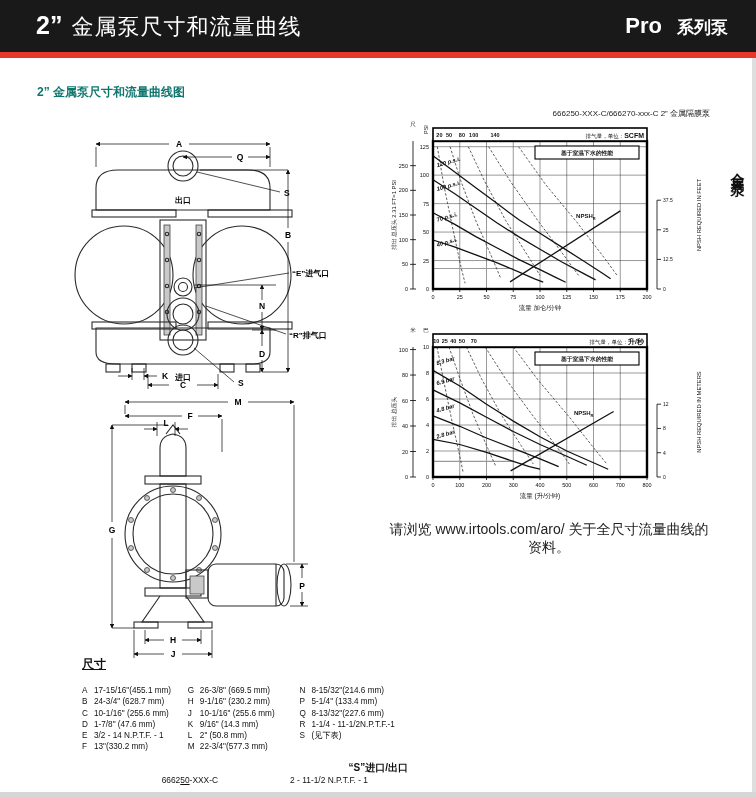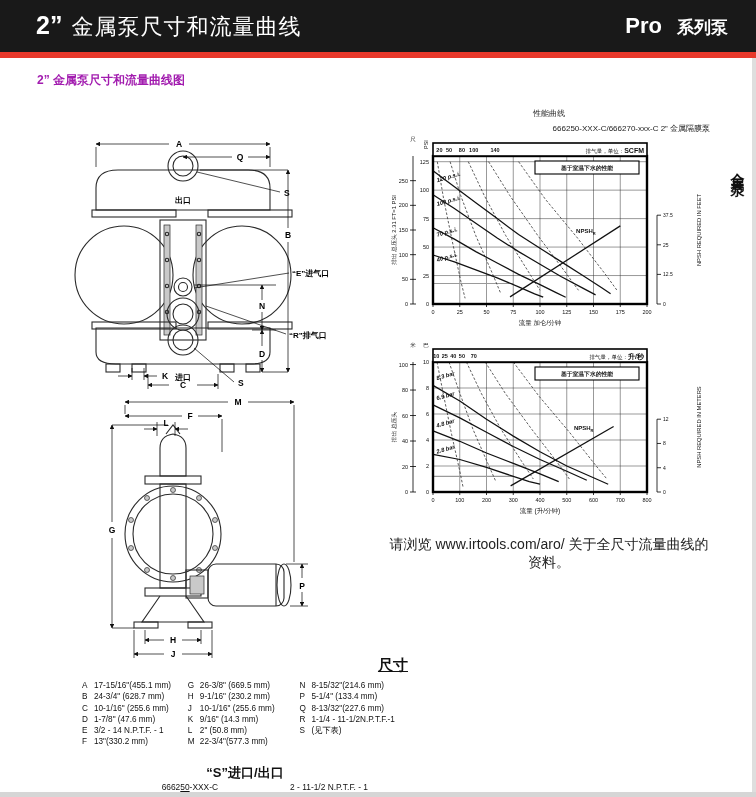--- a/index.html
+++ b/index.html
@@ -7,21 +7,21 @@
   .header{position:absolute;top:0;left:0;right:0;height:52px;background:#191919;color:#fff;
           display:flex;align-items:center;justify-content:space-between;padding:0 28px 0 36px;box-sizing:border-box;}
   .h-left{display:flex;align-items:baseline;gap:9px;}
   .h-size{font-size:25px;font-weight:bold;}
   .h-title{font-size:22px;font-weight:normal;letter-spacing:1px;}
   .h-right{font-size:17px;font-weight:bold;display:flex;align-items:baseline;gap:15px;}
   .h-pro{font-size:22px;}
   .red-bar{position:absolute;top:52px;left:0;right:0;height:6px;background:#e8382b;}
   .edge-r{position:absolute;top:58px;right:0;bottom:0;width:4px;background:#dedede;}
   .edge-b{position:absolute;bottom:0;left:0;right:0;height:5px;background:#d6d6d6;}
-  .subtitle{position:absolute;top:72px;left:37px;color:#a21caf;font-size:12px;font-weight:bold;}
+  .subtitle{position:absolute;top:84px;left:37px;color:#0f766e;font-size:12px;font-weight:bold;}
   .side-tab{position:absolute;top:162px;right:9px;writing-mode:vertical-rl;font-size:14px;font-weight:bold;letter-spacing:5px;color:#111;}
 
   
   .front-svg{position:absolute;left:36px;top:130px;width:312px;height:262px;}
   .side-svg{position:absolute;left:90px;top:392px;width:270px;height:278px;}
   .draw *{stroke:#2a2a2a;fill:none;stroke-width:1.1;}
   .draw .fillg{fill:#c9c9c9;stroke:#2a2a2a;stroke-width:.7;}
   .dim line{stroke:#161616;stroke-width:.75;fill:none;}
   .dim text{font-size:8.5px;font-weight:bold;fill:#000;font-style:normal;}
   .dim .plabel{font-size:8px;}
@@ -45,27 +45,27 @@
   .curve{stroke:#111;stroke-width:1.25;fill:none;}
   .dashed{stroke:#333;stroke-width:.8;fill:none;stroke-dasharray:2.5 1.8;}
   .border{fill:none;stroke:#000;stroke-width:2.4;}
   .strip{fill:#fff;stroke:#000;stroke-width:1.6;}
   .axis2{stroke:#000;stroke-width:.8;fill:none;}
   .grayline{stroke:#9a9a9a;stroke-width:1.2;}
   .legend{fill:#fff;stroke:#000;stroke-width:1.1;}
 
   
   .dims{position:absolute;left:82px;top:656px;width:326px;color:#111;}
-  .dims-head{text-align:right;font-size:15px;font-weight:bold;text-decoration:underline;margin-bottom:5px;}
+  .dims-head{text-align:left;font-size:12px;font-weight:bold;text-decoration:underline;margin-bottom:12px;}
   .dims-cols{display:flex;gap:7px;}
   .dcol{display:flex;flex-direction:column;}
   .dcol1{width:102px;} .dcol2{width:108px;} .dcol3{width:112px;}
   .drow{display:flex;font-size:8.2px;line-height:11.3px;white-space:nowrap;}
   .dk{width:12px;flex:none;}
-  .s-head{text-align:center;font-size:13px;font-weight:bold;margin-top:16px;}
+  .s-head{text-align:right;font-size:10px;font-weight:bold;margin-top:8px;}
   .s-row{display:flex;justify-content:center;font-size:8.4px;line-height:11px;}
   .s-model{width:96px;text-align:right;}
   .s-val{width:150px;text-align:right;}
   .u{text-decoration:underline;}
 </style>
 </head>
 <body>
 
 <div class="page">
 
@@ -235,21 +235,20 @@
       <text x="83" y="265" text-anchor="middle">J</text>
       <line x1="196" y1="172" x2="218" y2="172"></line>
         <line x1="200" y1="214" x2="218" y2="214"></line>
       <line x1="212" y1="172" x2="212" y2="186" marker-start="url(#arS)"></line>
         <line x1="212" y1="200" x2="212" y2="214" marker-end="url(#arS)"></line>
       <text x="212" y="197" text-anchor="middle">P</text>
     </g>
   </svg>
 
   <div class="charts">
-    <div class="c-title">性能曲线</div>
     <div class="c-sub">666250-XXX-C/666270-xxx-C 2” 金属隔膜泵</div>
     <svg class="chart1" width="320" height="196" viewBox="0 0 320 196">
         <line x1="70.75" y1="22" x2="70.75" y2="170" class="grid"></line>
         <line x1="97.5" y1="22" x2="97.5" y2="170" class="grid"></line>
         <line x1="124.25" y1="22" x2="124.25" y2="170" class="grid"></line>
         <line x1="151" y1="22" x2="151" y2="170" class="grid"></line>
         <line x1="177.75" y1="22" x2="177.75" y2="170" class="grid"></line>
         <line x1="204.5" y1="22" x2="204.5" y2="170" class="grid"></line>
         <line x1="231.25" y1="22" x2="231.25" y2="170" class="grid"></line>
         <line x1="44" y1="141.53846153846155" x2="258" y2="141.53846153846155" class="grid"></line>

